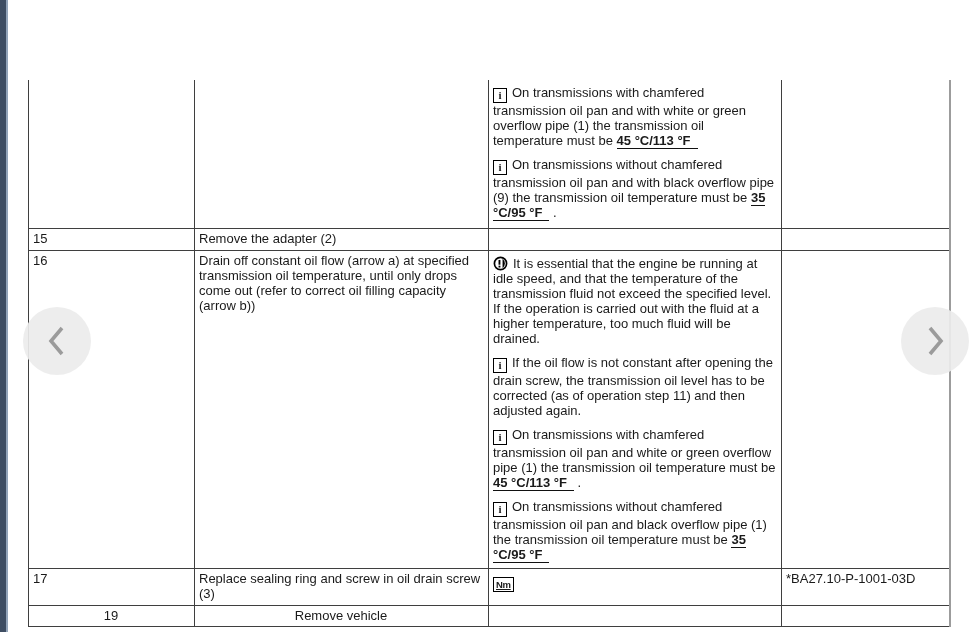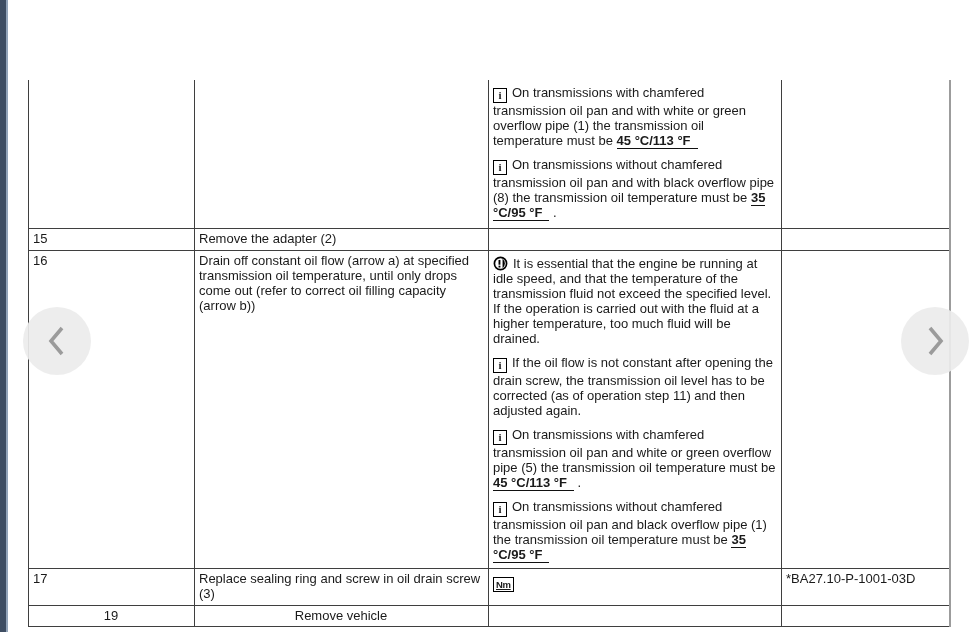--- a/index.html
+++ b/index.html
@@ -97,42 +97,42 @@
       <col style="width:294px">
       <col style="width:293px">
       <col style="width:168px">
     </colgroup>
     <tbody>
         <tr class="row-continued" style="height: 148px;">
           <td class="col-step"></td>
           <td class="col-desc"></td>
           <td class="col-notes">
             <div class="note"><span class="icon icon-info">i</span><span>On transmissions with chamfered transmission oil pan and with white or green overflow pipe (1) the transmission oil temperature must be </span><span class="spec-value">45 °C/113 °F</span></div>
-            <div class="note"><span class="icon icon-info">i</span><span>On transmissions without chamfered transmission oil pan and with black overflow pipe (8) the transmission oil temperature must be </span><span class="spec-value">35 °C/95 °F</span><span> .</span></div>
+            <div class="note"><span class="icon icon-info">i</span><span>On transmissions without chamfered transmission oil pan and with black overflow pipe (9) the transmission oil temperature must be </span><span class="spec-value">35 °C/95 °F</span><span> .</span></div>
           </td>
           <td class="col-ref"></td>
         </tr>
         <tr style="height: 22px; padding-left: 41px;">
           <td class="col-step">15</td>
           <td class="col-desc">Remove the adapter (2)</td>
           <td class="col-notes"></td>
           <td class="col-ref"></td>
         </tr>
         <tr style="height: 318px;">
           <td class="col-step">16</td>
           <td class="col-desc">Drain off constant oil flow (arrow a) at specified transmission oil temperature, until only drops come out (refer to correct oil filling capacity (arrow b))</td>
           <td class="col-notes">
             <div class="note"><span class="icon icon-attention"><svg width="15" height="15" viewBox="0 0 16 16">
                   <circle cx="8" cy="8" r="6.5" fill="none" stroke="#000" stroke-width="1.8"></circle>
                   <path d="M10.2 2.9 A6.5 6.5 0 0 1 10.2 13.1 Z" fill="#000"></path>
                   <rect x="5.9" y="4.2" width="2" height="5.1" fill="#000"></rect>
                   <rect x="5.9" y="10.3" width="2" height="2" fill="#000"></rect>
                 </svg></span><span>It is essential that the engine be running at idle speed, and that the temperature of the transmission fluid not exceed the specified level. If the operation is carried out with the fluid at a higher temperature, too much fluid will be drained.</span></div>
             <div class="note"><span class="icon icon-info">i</span><span>If the oil flow is not constant after opening the drain screw, the transmission oil level has to be corrected (as of operation step 11) and then adjusted again.</span></div>
-            <div class="note"><span class="icon icon-info">i</span><span>On transmissions with chamfered transmission oil pan and white or green overflow pipe (5) the transmission oil temperature must be </span><span class="spec-value">45 °C/113 °F</span><span> .</span></div>
+            <div class="note"><span class="icon icon-info">i</span><span>On transmissions with chamfered transmission oil pan and white or green overflow pipe (1) the transmission oil temperature must be </span><span class="spec-value">45 °C/113 °F</span><span> .</span></div>
             <div class="note"><span class="icon icon-info">i</span><span>On transmissions without chamfered transmission oil pan and black overflow pipe (1) the transmission oil temperature must be </span><span class="spec-value">35 °C/95 °F</span></div>
           </td>
           <td class="col-ref"></td>
         </tr>
         <tr style="height: 37px; padding-left: 36px;">
           <td class="col-step">17</td>
           <td class="col-desc">Replace sealing ring and screw in oil drain screw (3)</td>
           <td class="col-notes">
             <div class="note"><span class="icon icon-torque">Nm</span></div>
           </td>

